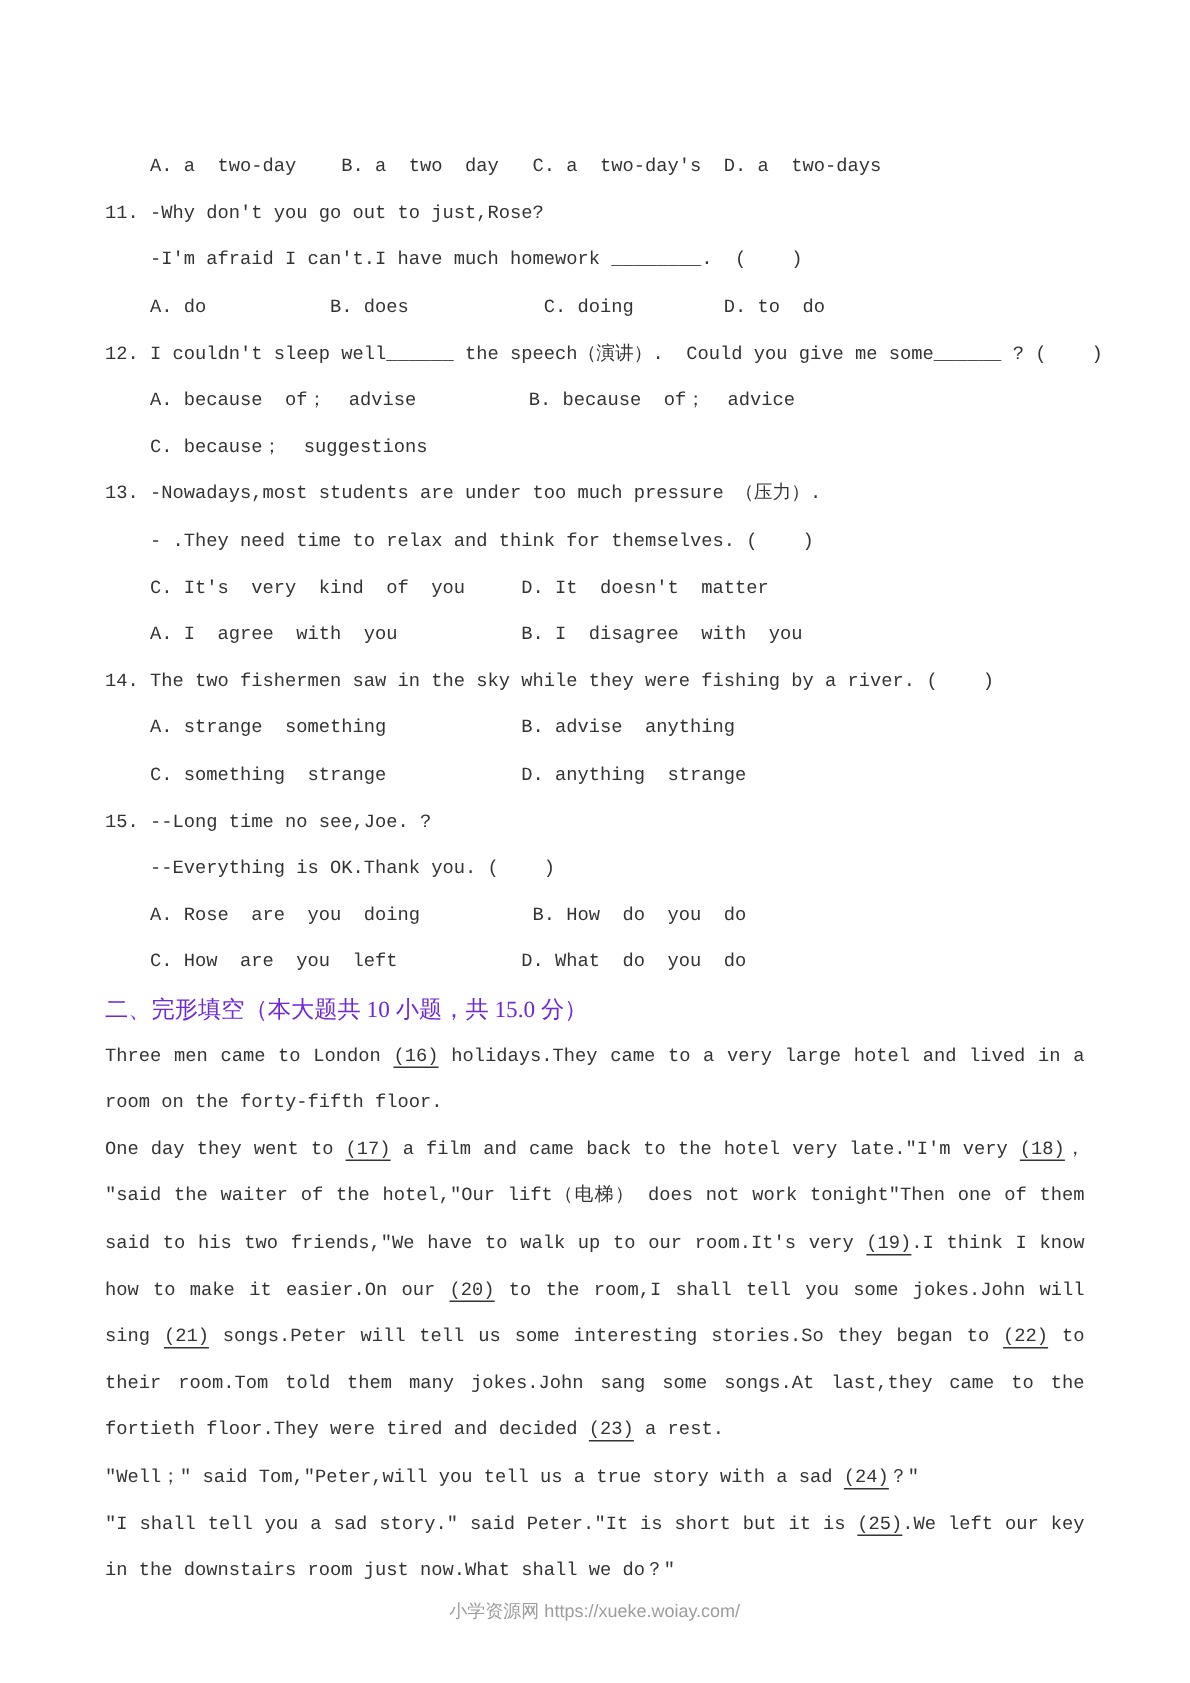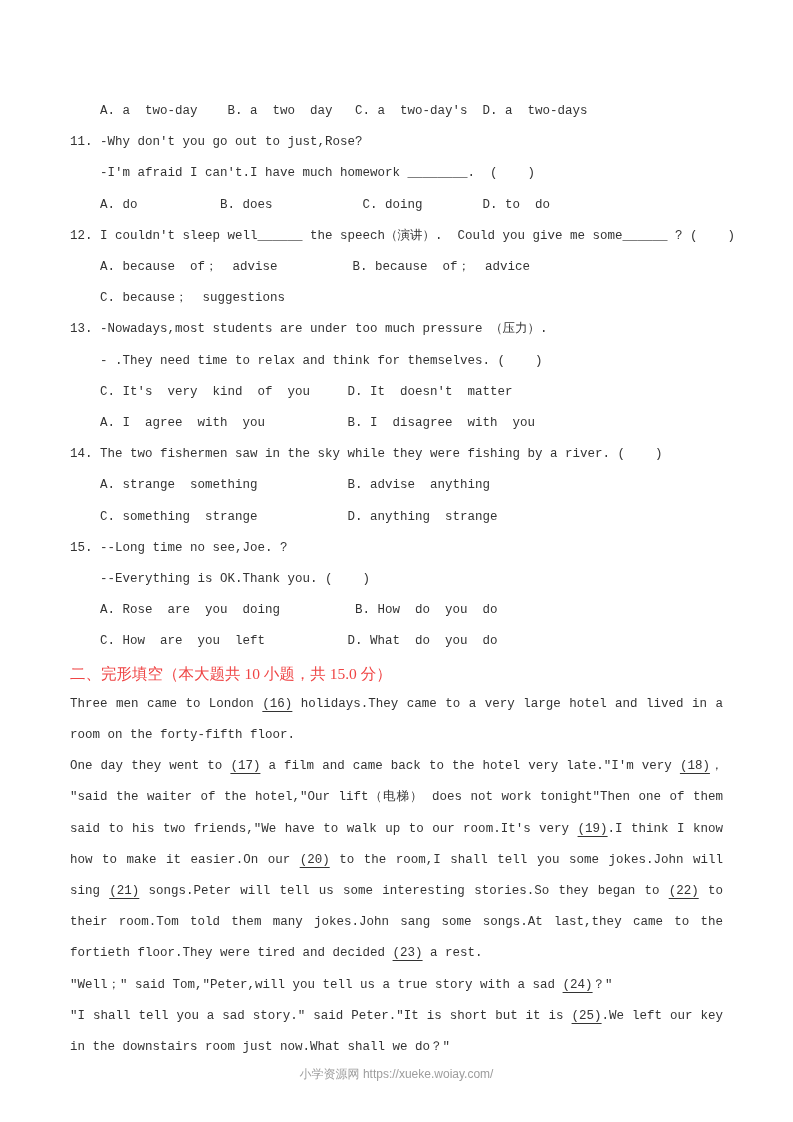--- a/index.html
+++ b/index.html
@@ -29,21 +29,21 @@
     white-space: pre;
   }
   .q-num {
     position: absolute;
     left: 0;
     top: 0;
   }
   .section-heading {
     font-family: "Liberation Serif", "DejaVu Serif", serif;
     font-size: 15.5px;
-    color: #ef4444;
+    color: #6d28d9;
     white-space: pre;
   }
   .cloze-para {
     margin: 0;
     text-align: justify;
   }
   .blank {
     text-decoration: underline;
     text-underline-offset: 4px;
   }

